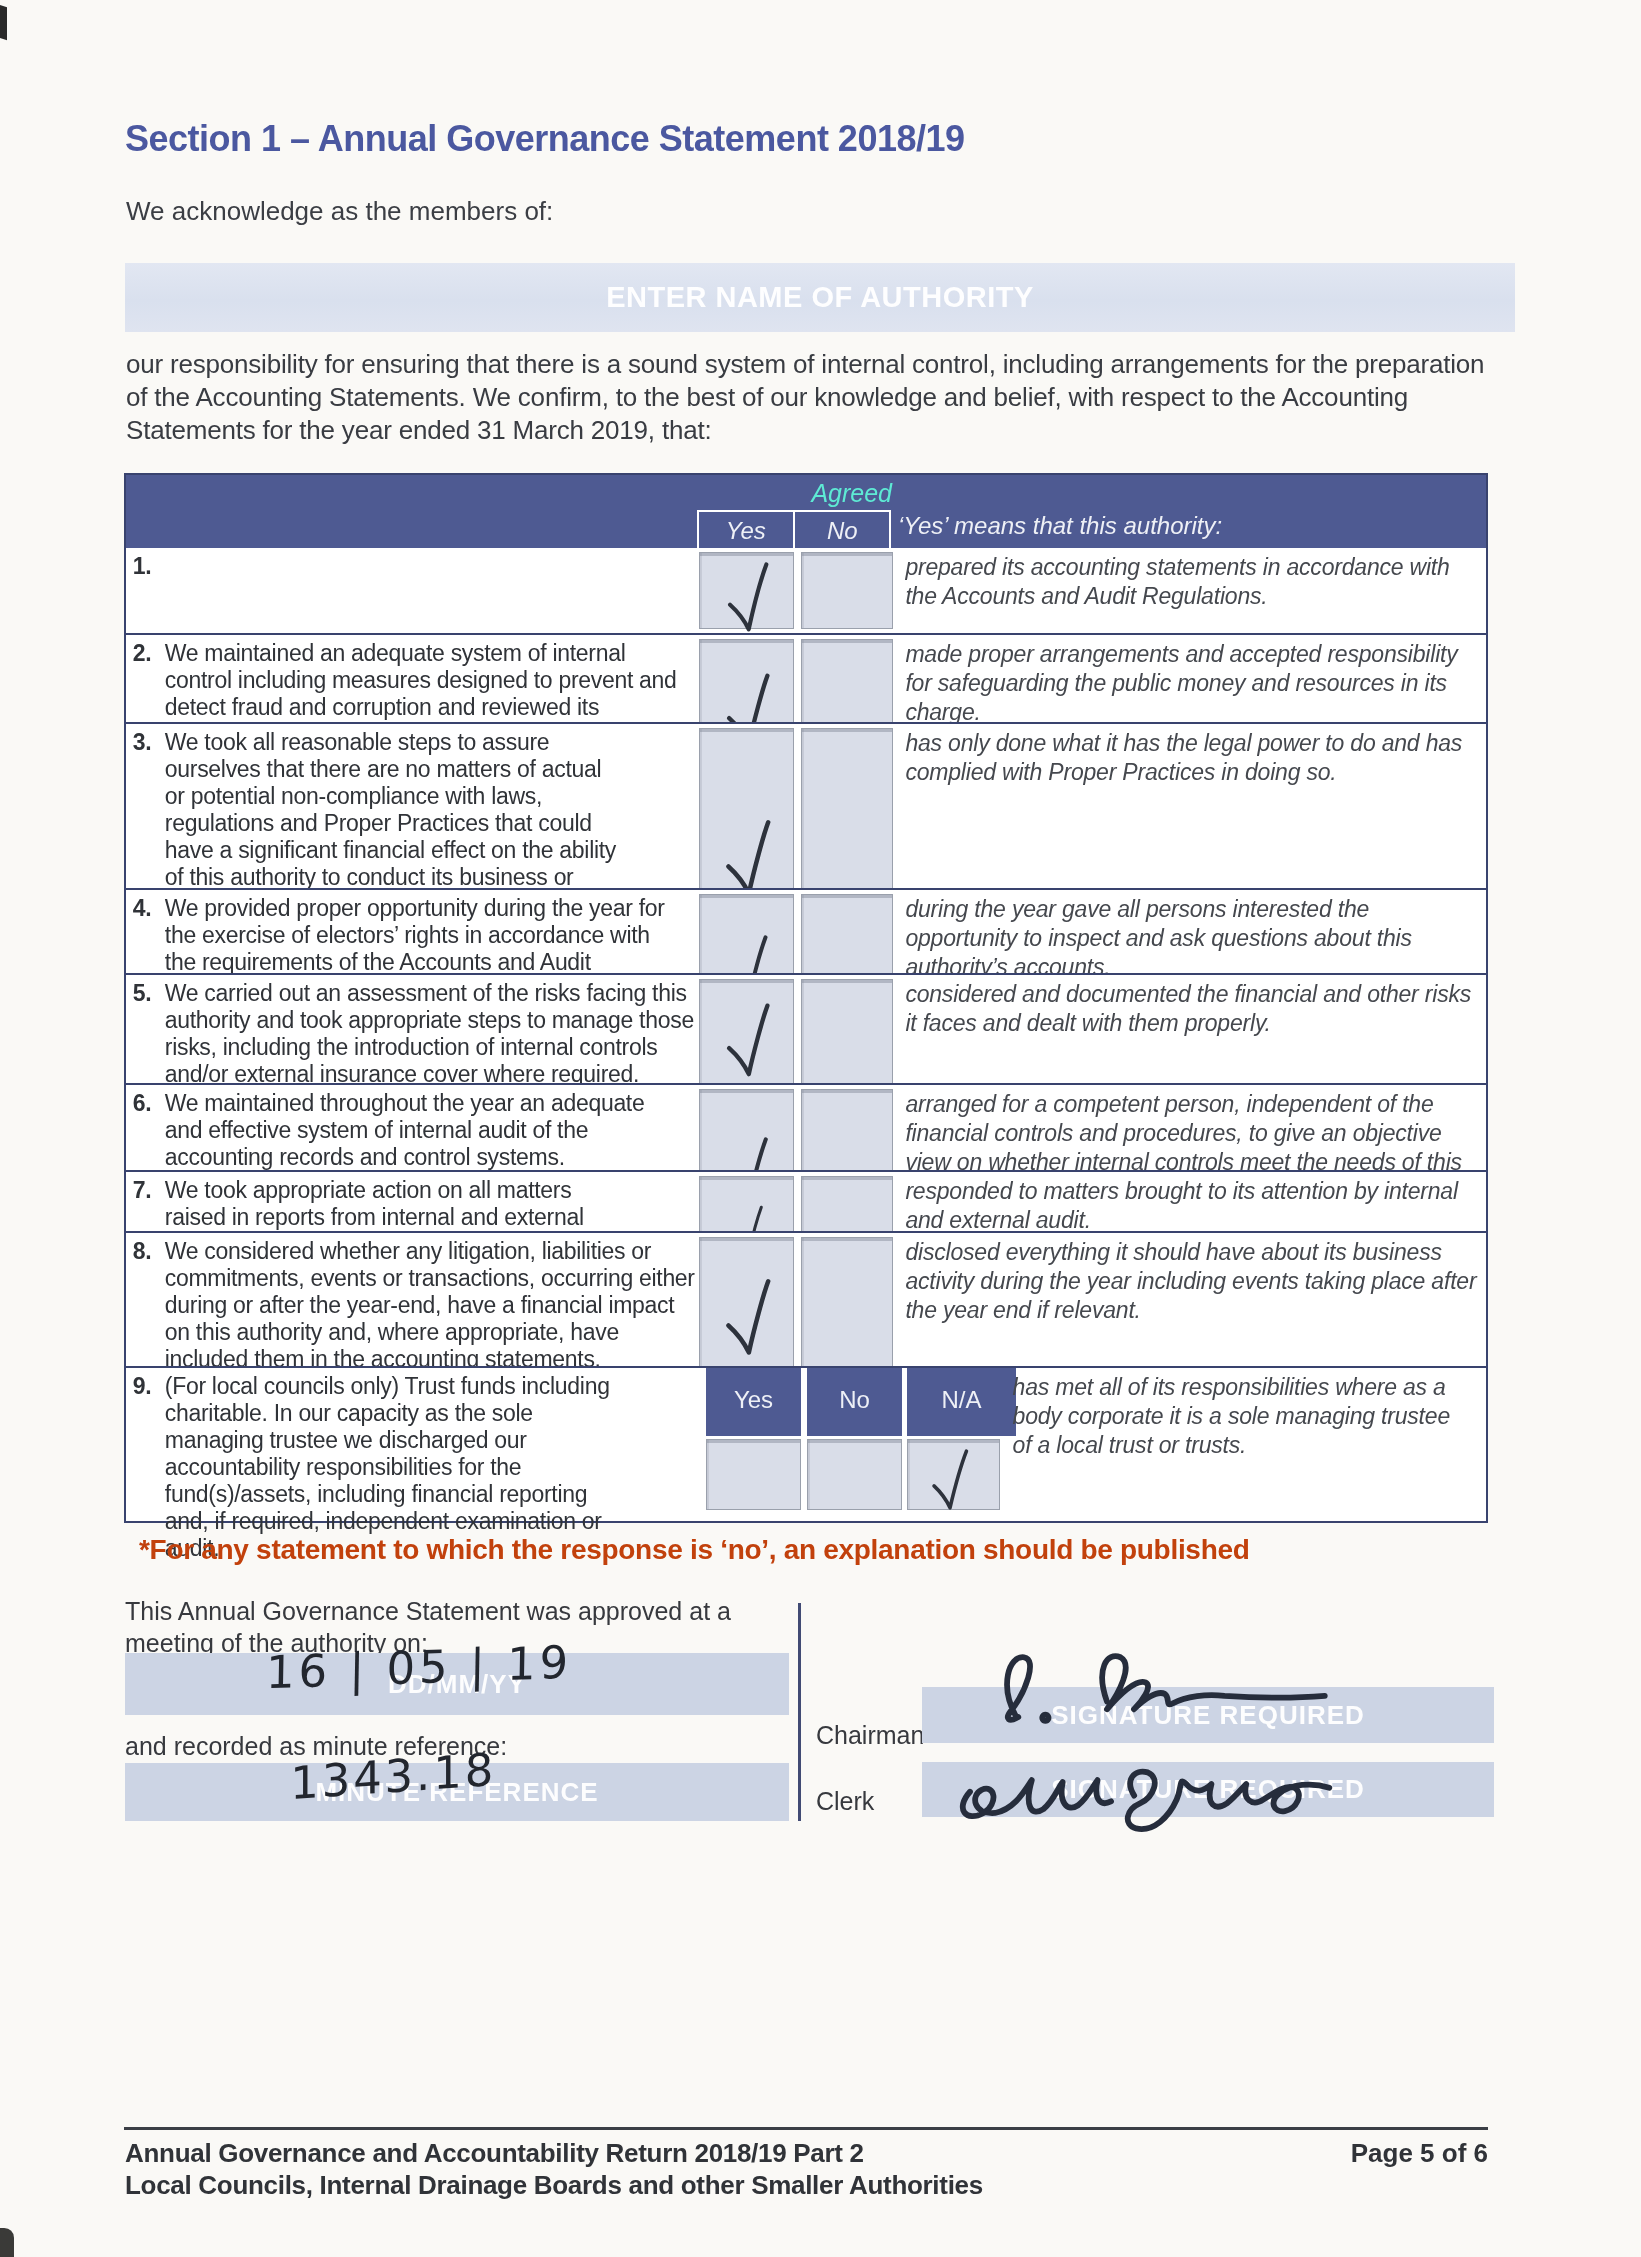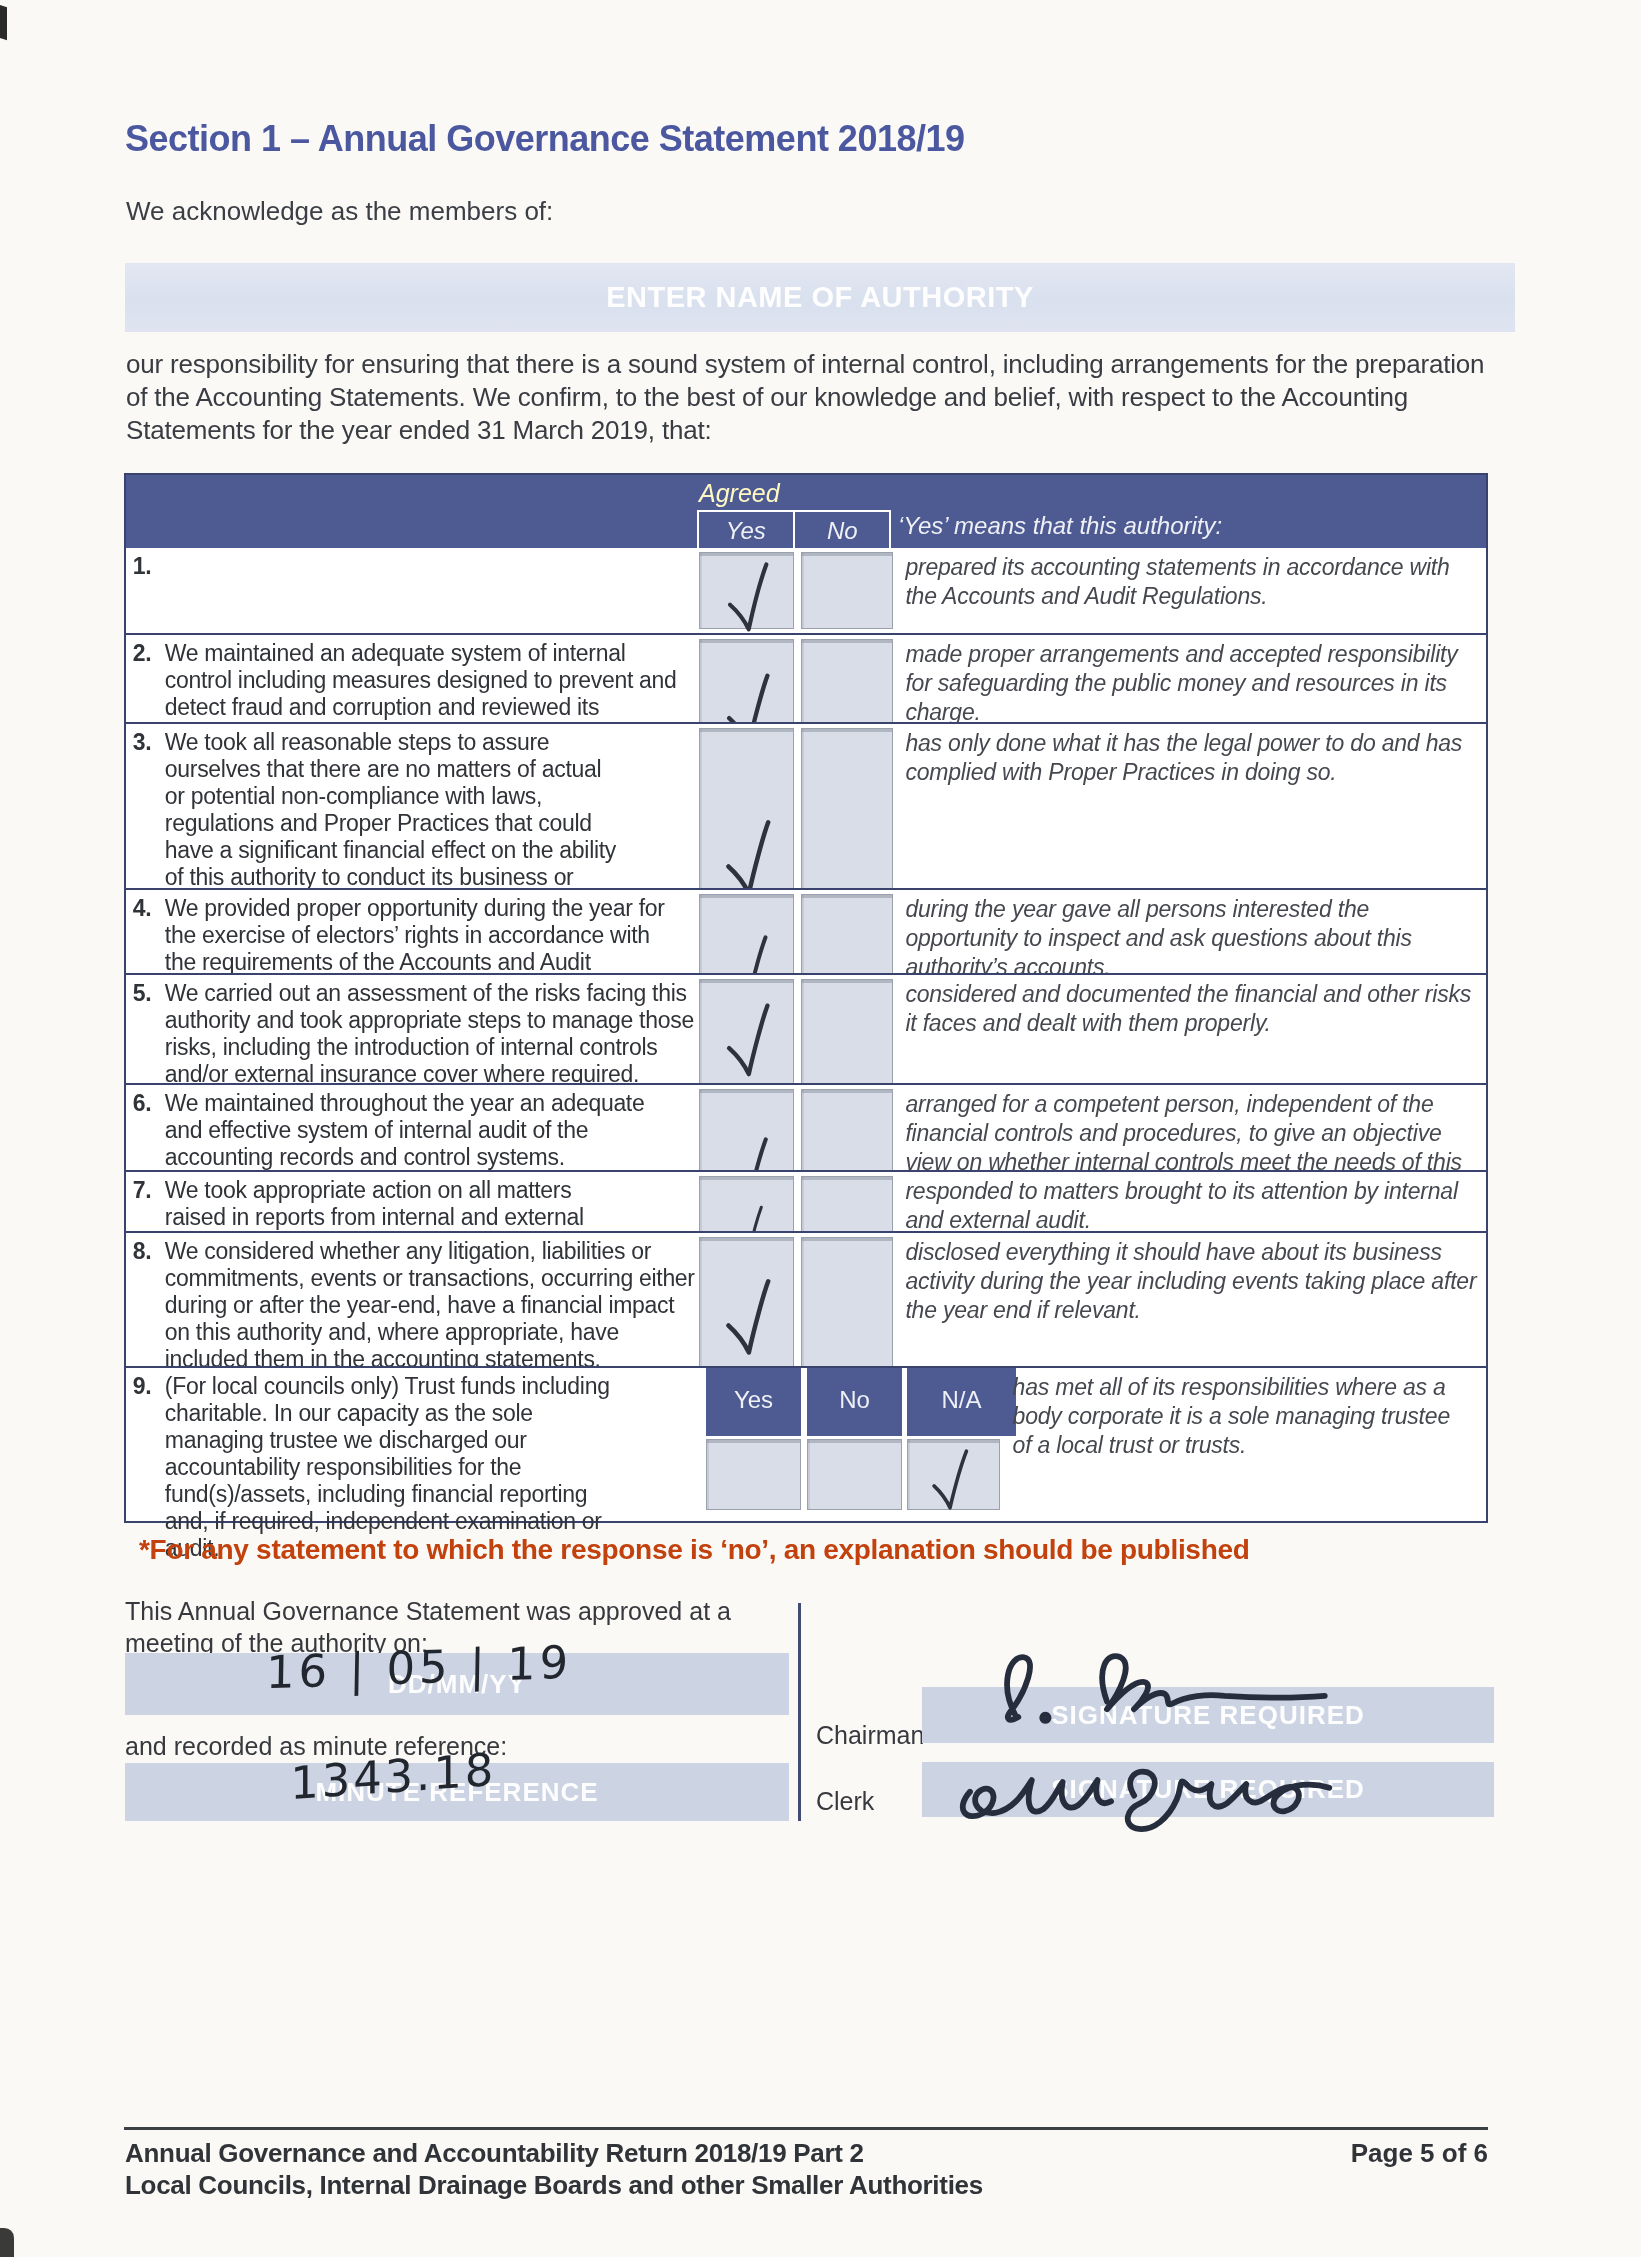--- a/index.html
+++ b/index.html
@@ -20,21 +20,21 @@
   .banner{position:absolute;left:125px;top:263px;width:1390px;height:69px;background:#dde3f0;
     background:linear-gradient(180deg,#e2e7f2 0%,#d9e0ee 55%,#dfe4f0 100%);
     display:flex;align-items:center;justify-content:center;}
   .banner .ph{font-size:29px;font-weight:bold;color:rgba(255,255,255,.96);letter-spacing:0.5px;}
 
   .para{position:absolute;left:126px;top:348px;width:1361px;margin:0;font-size:26px;line-height:33px;color:#393c42;letter-spacing:-0.2px;}
 
   
   .agtable{position:absolute;left:124px;top:473px;width:1364px;border:2.9px solid #39436e;box-sizing:border-box;background:#fff;}
   .thead{position:relative;height:73px;background:#4e5a92;}
-  .agreed{position:absolute;left:573px;width:193px;top:3.9px;text-align:left;font-style:italic;font-size:25px;color:#fef9c3;}
+  .agreed{position:absolute;left:573px;width:193px;top:3.9px;text-align:right;font-style:italic;font-size:25px;color:#5eead4;}
   .ynbox{position:absolute;left:571px;top:35px;width:190px;height:39px;border:2.9px solid #fff;border-bottom:none;display:flex;}
   .ynbox .half{flex:1;text-align:center;font-style:italic;font-size:24px;color:#eef0f6;line-height:37px;}
   .ynbox .divline{width:2.9px;background:#fff;}
   .means-h{position:absolute;left:772px;top:37px;font-style:italic;font-size:24px;color:#eef0f6;}
 
   .trow{position:relative;display:grid;grid-template-columns:573px 95px 6.8px 92px 1fr;border-top:2.9px solid #39436e;box-sizing:border-box;background:#fff;}
   .trow.first{border-top:none;}
   .r1{height:85px}.r2{height:89px}.r3{height:166px}.r4{height:85px}
   .r5{height:110px}.r6{height:87px}.r7{height:61px}.r8{height:135px}
   .q{display:flex;padding:4.8px 3.9px 0 6.8px;font-size:23px;line-height:27px;color:#303338;letter-spacing:-0.3px;}

